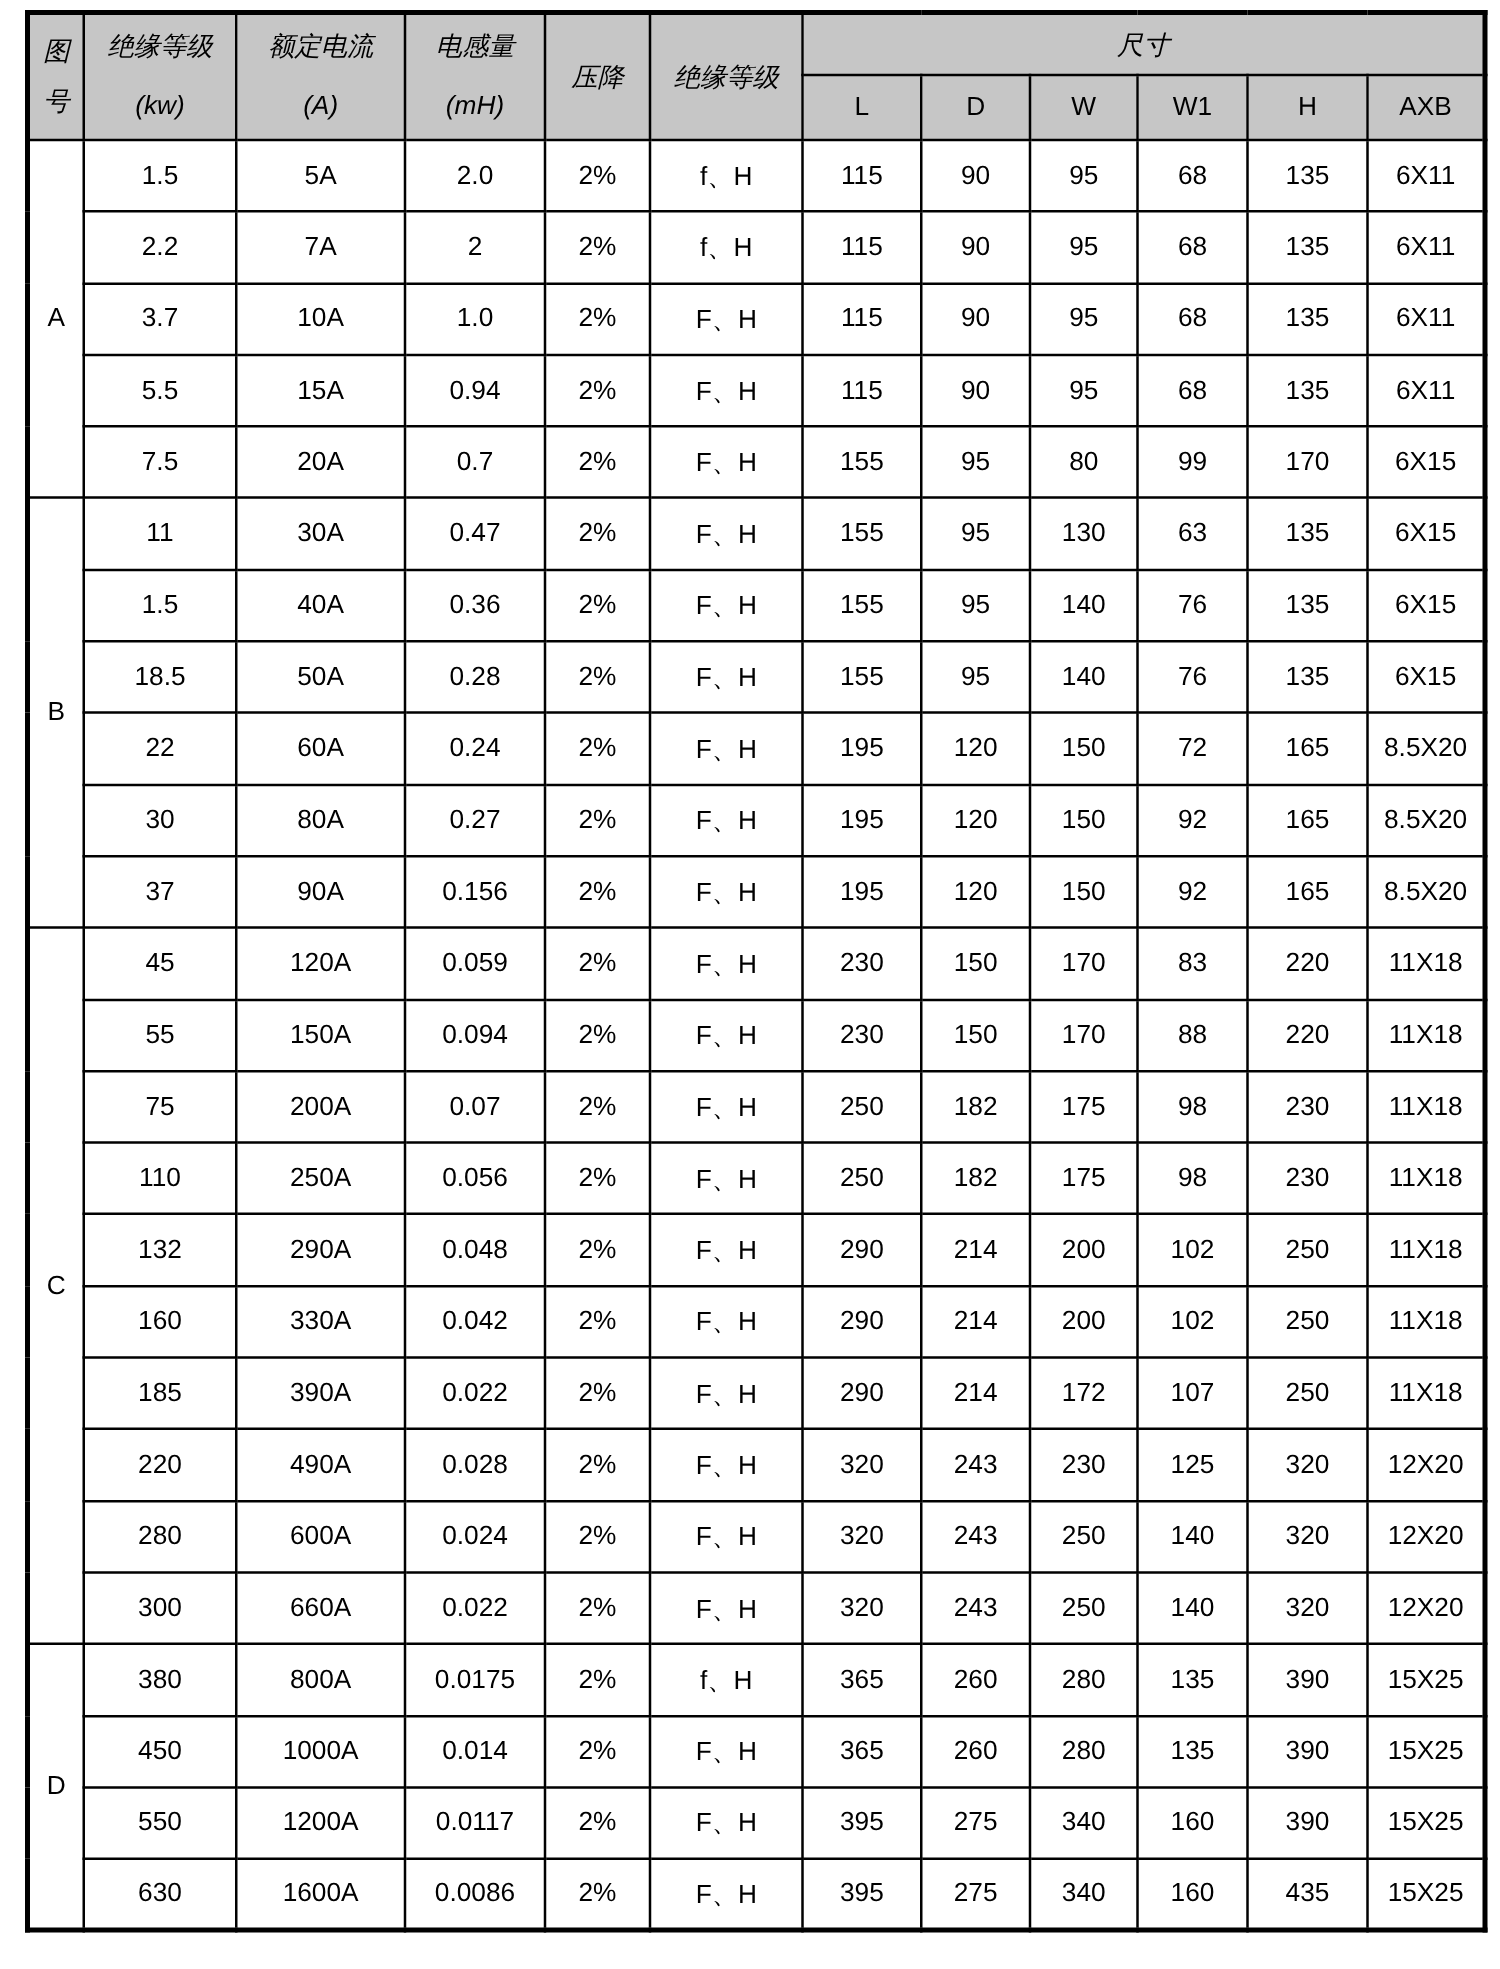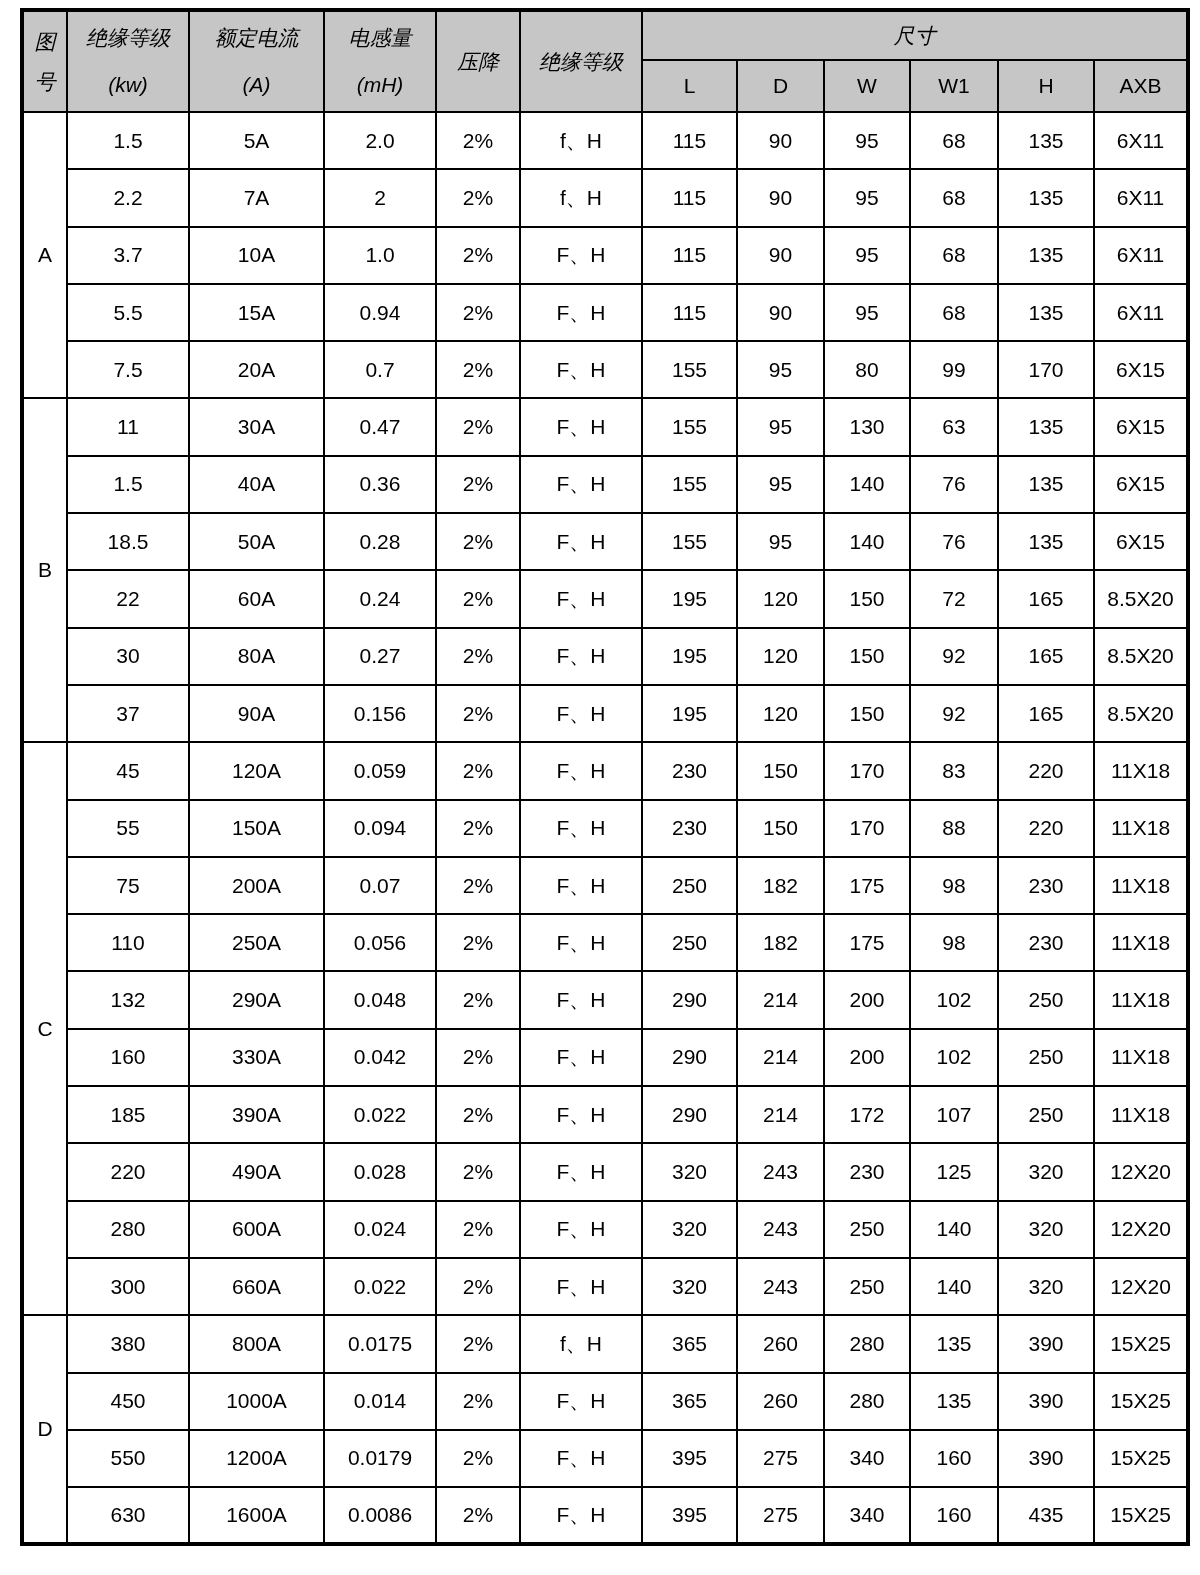--- a/index.html
+++ b/index.html
@@ -399,21 +399,21 @@
           <td>365</td>
           <td>260</td>
           <td>280</td>
           <td>135</td>
           <td>390</td>
           <td>15X25</td>
         </tr>
         <tr>
           <td>550</td>
           <td>1200A</td>
-          <td>0.0179</td>
+          <td>0.0117</td>
           <td>2%</td>
           <td>F、H</td>
           <td>395</td>
           <td>275</td>
           <td>340</td>
           <td>160</td>
           <td>390</td>
           <td>15X25</td>
         </tr>
         <tr>

